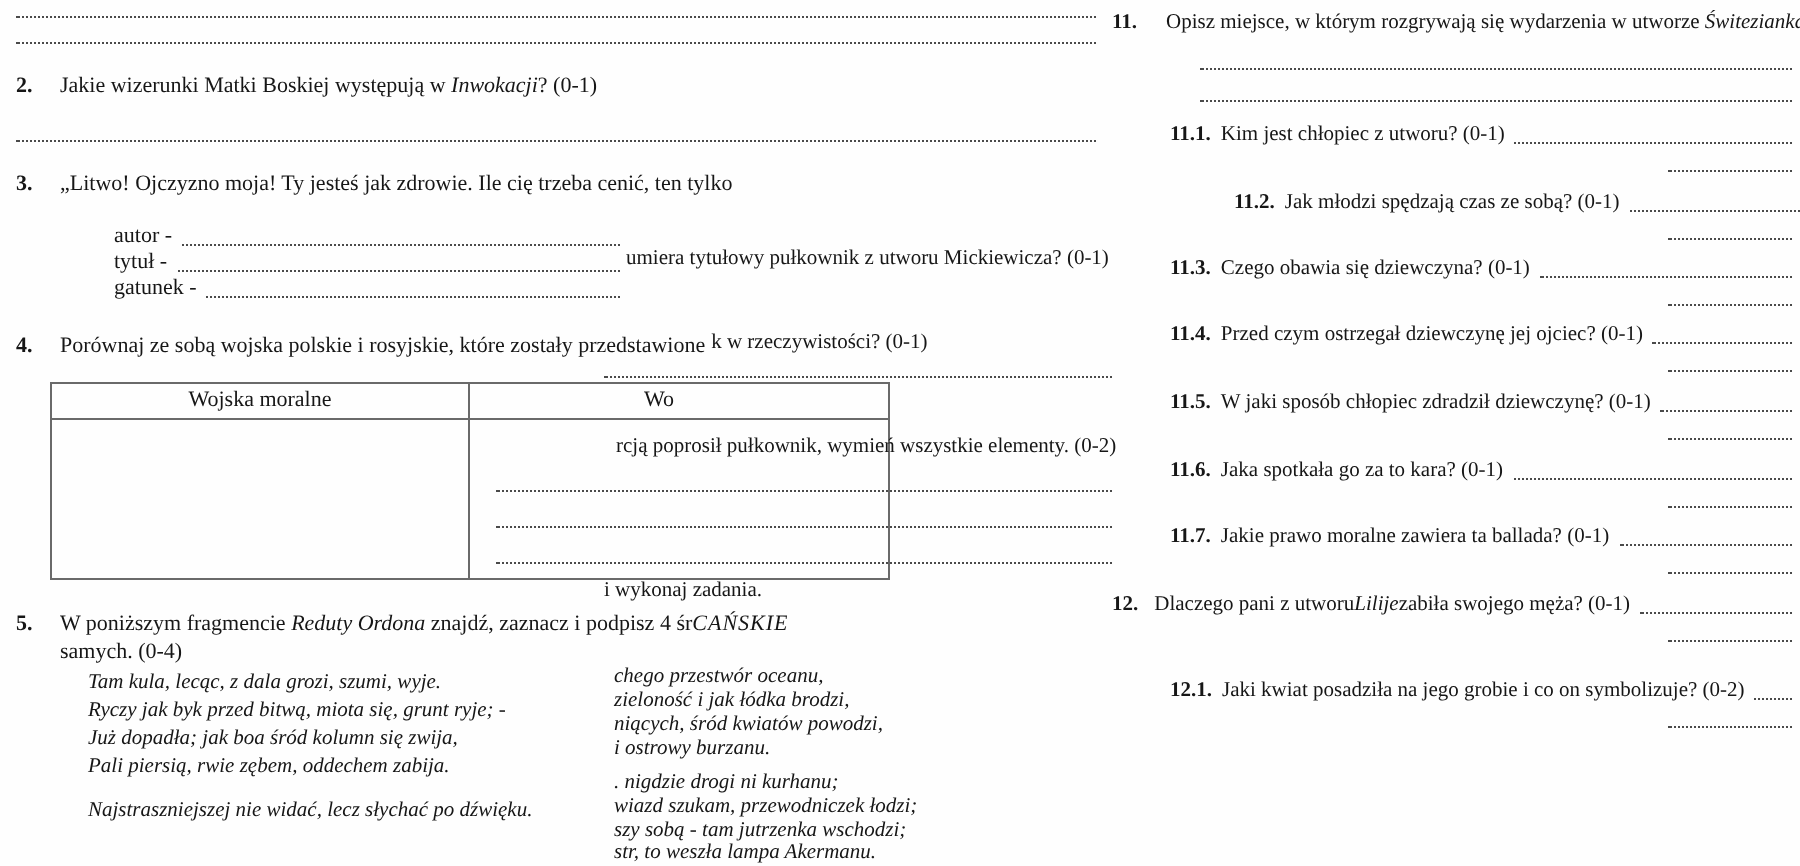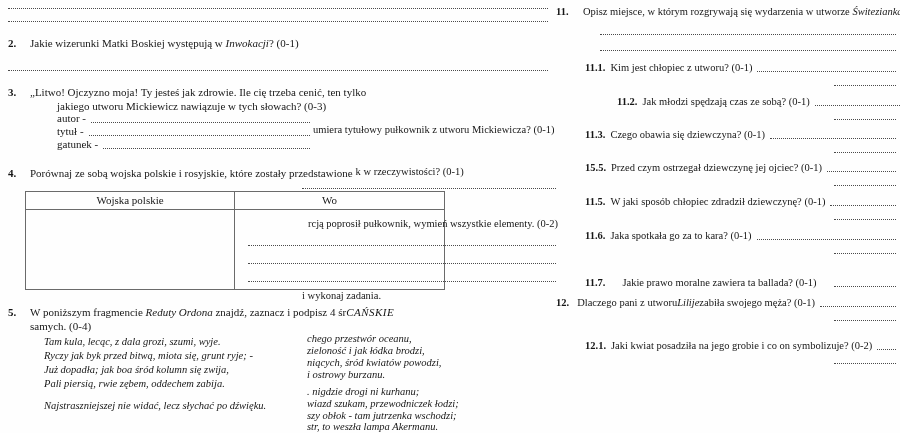--- a/index.html
+++ b/index.html
@@ -29,21 +29,20 @@
   <div class="dots" style="left:8px; top:21px; width:540px;"></div>
 
   <div class="abs" style="left:8px; top:37px;">
     <span class="qnum" style="width:22px;">2.</span><span>Jakie wizerunki Matki Boskiej występują w </span><span class="it">Inwokacji</span><span>? (0-1)</span>
   </div>
   <div class="dots" style="left:8px; top:70px; width:540px;"></div>
 
   <div class="abs" style="left:8px; top:86px;">
     <span class="qnum" style="width:22px;">3.</span><span>„Litwo! Ojczyzno moja! Ty jesteś jak zdrowie. Ile cię trzeba cenić, ten tylko</span>
   </div>
-  <div class="abs" style="left:57px; top:100px;">jakiego utworu Mickiewicz nawiązuje w tych słowach? (0-3)</div>
 
   <div class="abs row" style="left:57px; top:112px; width:253px;">
     <span>autor -</span>
       <span class="leader"></span>
   </div>
   <div class="abs row" style="left:57px; top:138px; width:253px;">
     <span>gatunek -</span>
       <span class="leader"></span>
   </div>
   <div class="abs row" style="left:57px; top:125px; width:253px;">
@@ -54,21 +53,21 @@
   <div class="abs mid" style="left:313px; top:124px; max-width:242px; overflow:hidden;text-align:center;">umiera tytułowy pułkownik z utworu Mickiewicza? (0-1)</div>
 
   <div class="abs" style="left:8px; top:167px;">
     <span class="qnum" style="width:22px;">4.</span><span>Porównaj ze sobą wojska polskie i rosyjskie, które zostały przedstawione</span><span class="mid" style="position:relative; top:-2px; margin-left:3px;">k w rzeczywistości? (0-1)</span>
   </div>
   <div class="dots" style="left:302px; top:188px; width:254px;"></div>
 
   <div class="tbl" style="left:25px; top:191px; width:420px; height:99px;">
     <div class="tbl-hline"></div>
     <div class="tbl-vline"></div>
-    <span class="abs" style="left:0; top:2px; width:208px; text-align:center;">Wojska polskie</span>
+    <span class="abs" style="left:0; top:2px; width:208px; text-align:center;">Wojska moralne</span>
     <span class="abs" style="left:296px; top:2px;">Wo</span>
   </div>
 
   <div class="abs mid" style="left:308px; top:218px;">rcją poprosił pułkownik, wymień wszystkie elementy. (0-2)</div>
   <div class="dots" style="left:248px; top:245px; width:308px;"></div>
   <div class="dots" style="left:248px; top:263px; width:308px;"></div>
   <div class="dots" style="left:248px; top:281px; width:308px;"></div>
   <div class="abs mid" style="left:302px; top:290px;">i wykonaj zadania.</div>
 
   <div class="abs" style="left:8px; top:306px;">
@@ -81,21 +80,21 @@
   <div class="abs poem" style="left:44px; top:364px;">Już dopadła; jak boa śród kolumn się zwija,</div>
   <div class="abs poem" style="left:44px; top:378px;">Pali piersią, rwie zębem, oddechem zabija.</div>
   <div class="abs poem" style="left:44px; top:400px;">Najstraszniejszej nie widać, lecz słychać po dźwięku.</div>
 
   <div class="abs poem" style="left:307px; top:333px;">chego przestwór oceanu,</div>
   <div class="abs poem" style="left:307px; top:345px;">zieloność i jak łódka brodzi,</div>
   <div class="abs poem" style="left:307px; top:357px;">niących, śród kwiatów powodzi,</div>
   <div class="abs poem" style="left:307px; top:369px;">i ostrowy burzanu.</div>
   <div class="abs poem" style="left:307px; top:386px;">. nigdzie drogi ni kurhanu;</div>
   <div class="abs poem" style="left:307px; top:398px;">wiazd szukam, przewodniczek łodzi;</div>
-  <div class="abs poem" style="left:307px; top:410px;">szy obłok - tam jutrzenka wschodzi;</div>
+  <div class="abs poem" style="left:307px; top:410px;">szy sobą - tam jutrzenka wschodzi;</div>
   <div class="abs poem" style="left:307px; top:421px;">str, to weszła lampa Akermanu.</div>
 
   <div class="abs rightcol" style="left:556px; top:6px;">
     <span class="qnum" style="width:27px;">11.</span><span>Opisz miejsce, w którym rozgrywają się wydarzenia w utworze </span><span class="it">Świtezianka</span>
   </div>
   <div class="dots" style="left:600px; top:34px; width:296px;"></div>
   <div class="dots" style="left:600px; top:50px; width:296px;"></div>
 
   <div class="abs row rightcol" style="left:585px; top:62px; width:311px;justify-content:flex-end;">
     <span class="qnum" style="margin-right:5px;">11.1.</span>
@@ -112,41 +111,41 @@
   <div class="dots" style="left:834px; top:119px; width:62px;"></div>
 
   <div class="abs row rightcol" style="left:585px; top:129px; width:311px;">
     <span class="qnum" style="margin-right:5px;">11.3.</span>
       <span>Czego obawia się dziewczyna? (0-1)</span>
       <span class="leader"></span>
   </div>
   <div class="dots" style="left:834px; top:152px; width:62px;"></div>
 
   <div class="abs row rightcol" style="left:585px; top:162px; width:311px;">
-    <span class="qnum" style="margin-right:5px;">15.5.</span>
+    <span class="qnum" style="margin-right:5px;">11.4.</span>
       <span>Przed czym ostrzegał dziewczynę jej ojciec? (0-1)</span>
       <span class="leader"></span>
   </div>
   <div class="dots" style="left:834px; top:185px; width:62px;"></div>
 
   <div class="abs row rightcol" style="left:585px; top:196px; width:311px;">
     <span class="qnum" style="margin-right:5px;">11.5.</span>
       <span>W jaki sposób chłopiec zdradził dziewczynę? (0-1)</span>
       <span class="leader"></span>
   </div>
   <div class="dots" style="left:834px; top:219px; width:62px;"></div>
 
   <div class="abs row rightcol" style="left:585px; top:230px; width:311px;">
     <span class="qnum" style="margin-right:5px;">11.6.</span>
       <span>Jaka spotkała go za to kara? (0-1)</span>
       <span class="leader"></span>
   </div>
   <div class="dots" style="left:834px; top:253px; width:62px;"></div>
 
-  <div class="abs row rightcol" style="left:585px; top:277px; width:311px;gap:12px;">
+  <div class="abs row rightcol" style="left:585px; top:263px; width:311px;">
     <span class="qnum" style="margin-right:5px;">11.7.</span>
       <span>Jakie prawo moralne zawiera ta ballada? (0-1)</span>
       <span class="leader"></span>
   </div>
   <div class="dots" style="left:834px; top:286px; width:62px;"></div>
 
   <div class="abs row rightcol" style="left:556px; top:297px; width:340px;">
     <span class="qnum" style="margin-right:8px;">12.</span>
       <span>Dlaczego pani z utworu </span>
       <span class="it">Lilije</span>

